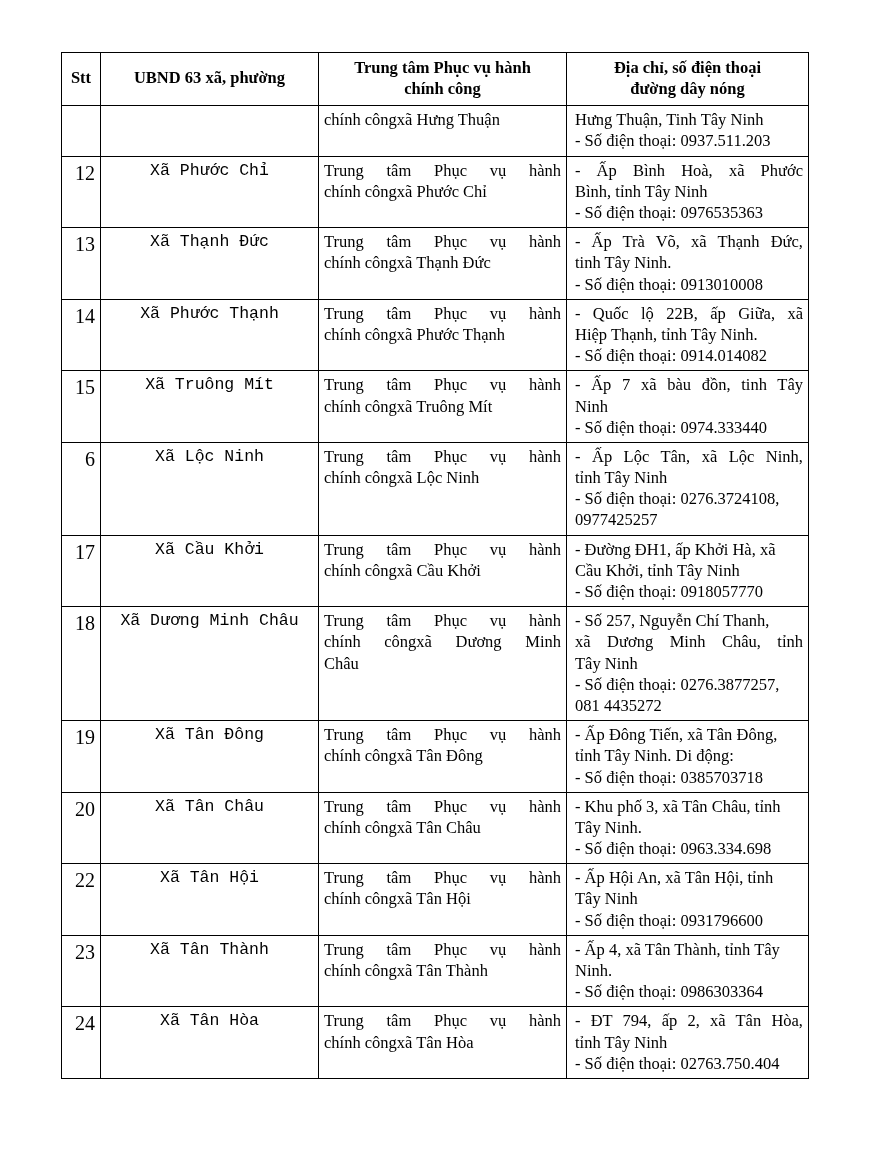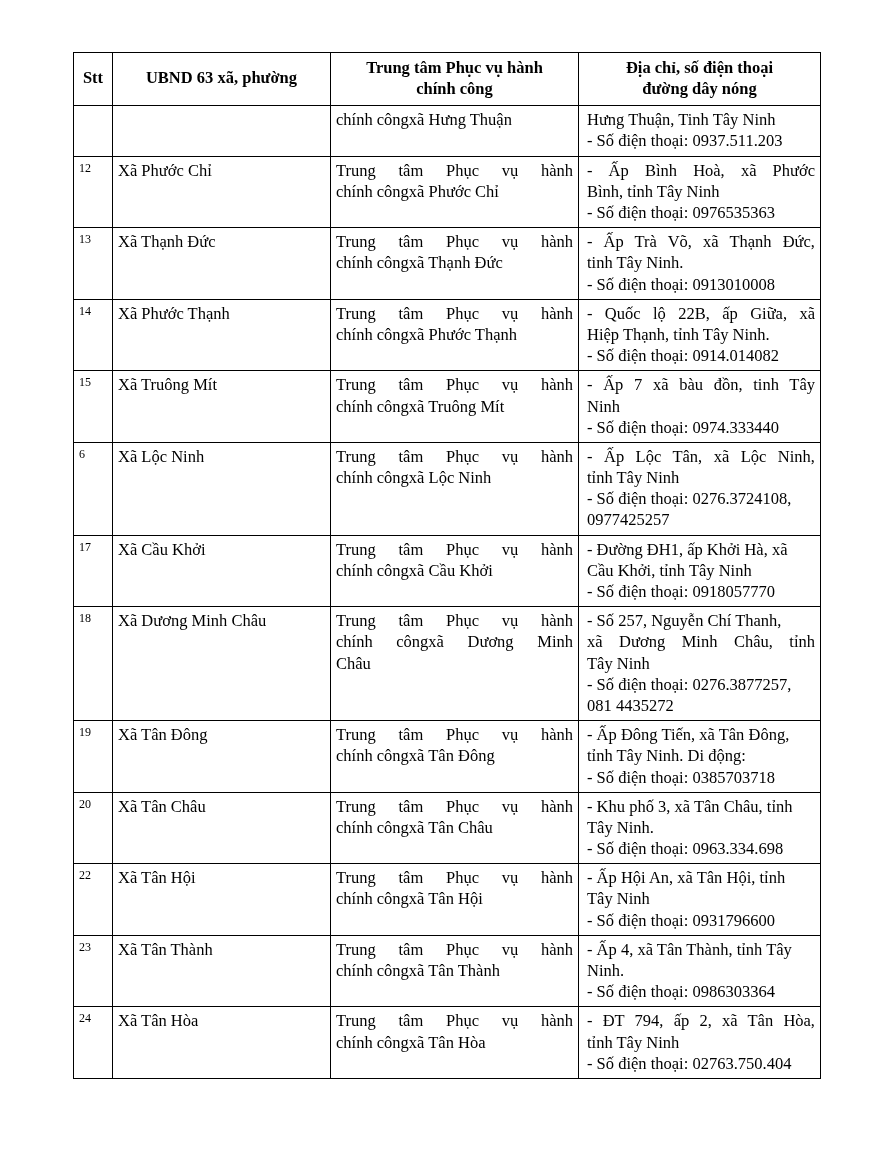--- a/index.html
+++ b/index.html
@@ -18,21 +18,21 @@
   }
   .page {
     position: absolute;
     left: 0;
     top: 0;
     width: 891px;
     height: 1153px;
   }
   .doc-table {
     position: absolute;
-    left: 73px;
+    left: 61px;
     top: 52px;
     width: 747px;
     border-collapse: collapse;
     table-layout: fixed;
   }
   .doc-table td, .doc-table th {
     border: 1px solid #000000;
     vertical-align: top;
     padding: 3px 5px 4px 5px;
     font-size: 16.5px;
@@ -45,28 +45,29 @@
     padding-top: 5px;
     padding-bottom: 6px;
     line-height: 1.25;
   }
   col.c-stt    { width: 39px; }
   col.c-ubnd   { width: 218px; }
   col.c-center { width: 248px; }
   col.c-addr   { width: 242px; }
 
   td.stt {
-    text-align: left;
+    text-align: right;
     vertical-align: top;
-    font-size: 12px;
+    font-size: 20px;
     padding-top: 4px;
   }
   td.ubnd {
-    text-align: left;
+    text-align: center;
     white-space: normal;
+    font-family: Liberation Mono, monospace;
   }
   td.center-col {
     text-align: justify;
     text-align-last: left;
     hyphens: none;
     margin-left: 17px;
   }
   td.addr {
     text-align: justify;
     text-align-last: left;

